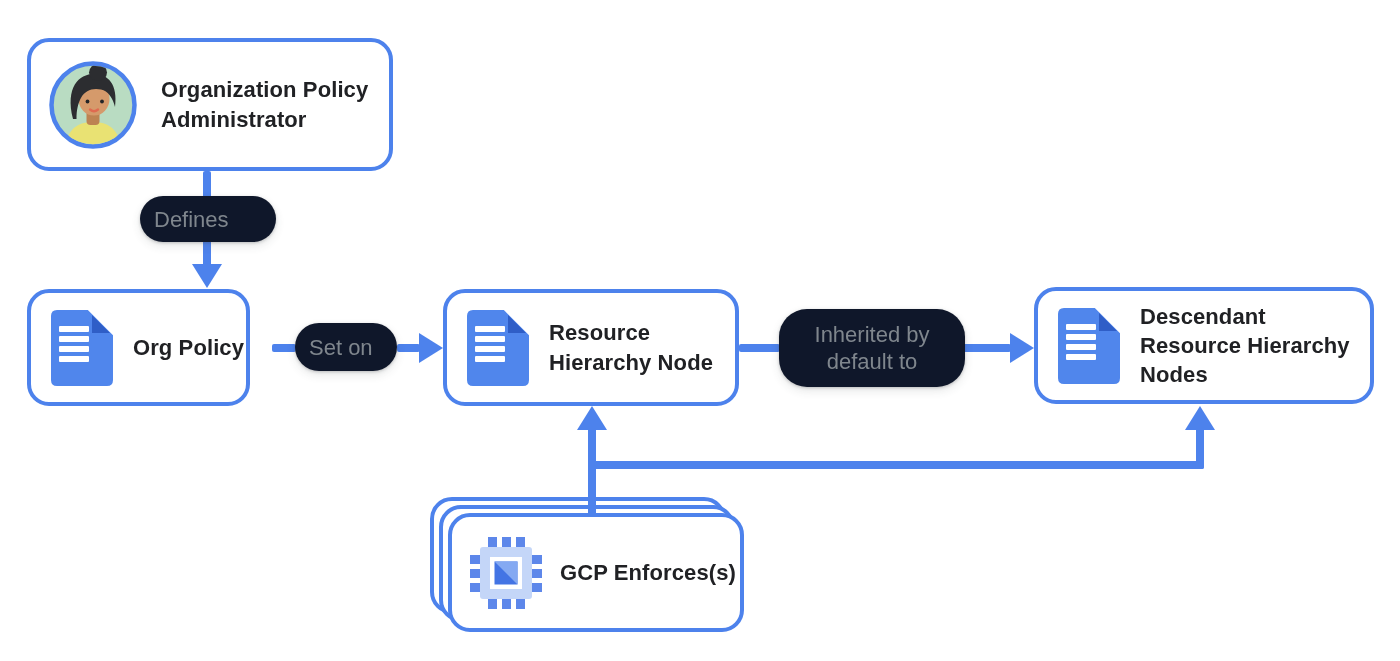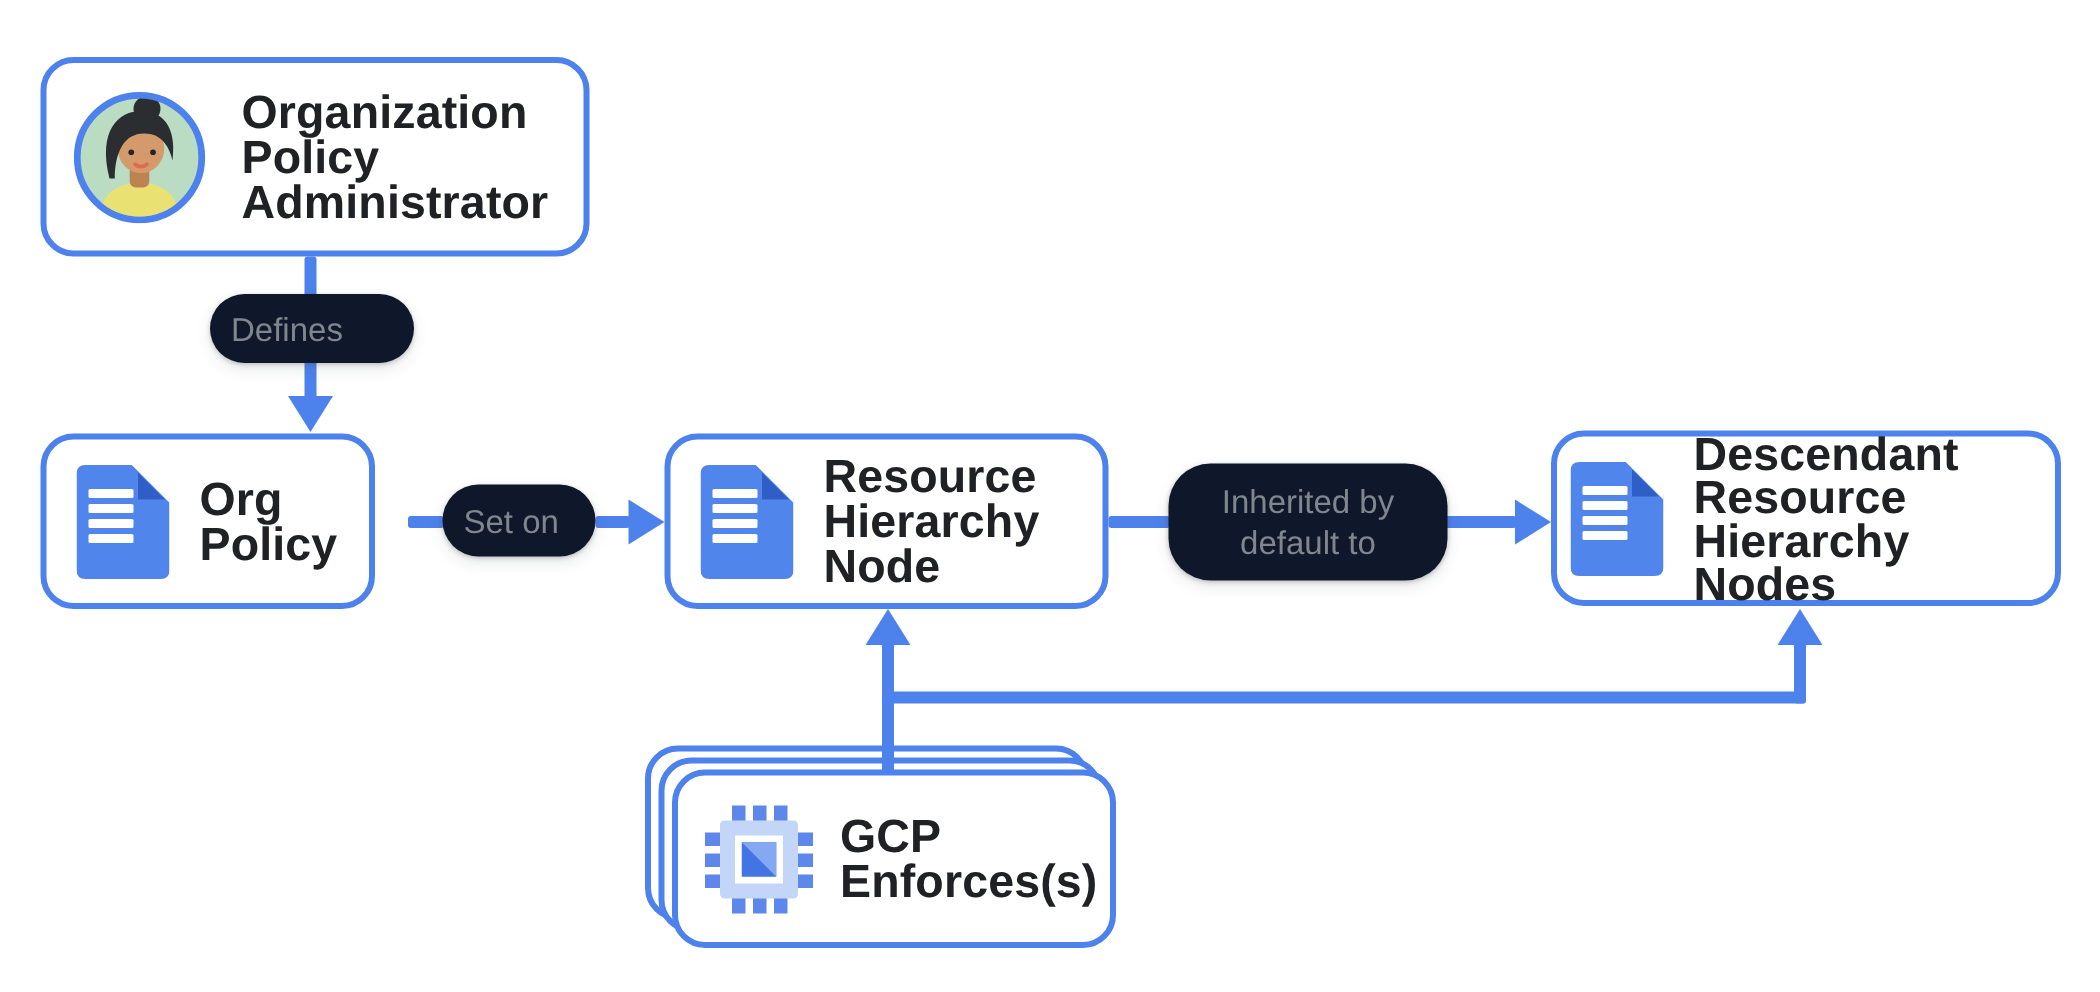--- a/index.html
+++ b/index.html
@@ -20,29 +20,29 @@
     position:relative;width:1400px;height:661px;background:#fff;overflow:hidden;
     font-family:"Liberation Sans","DejaVu Sans",sans-serif;
   }
   
   .node{
     position:absolute;box-sizing:border-box;background:var(--box-bg);
     border:4px solid var(--line-blue);border-radius:22px;
     display:flex;align-items:center;z-index:3;
   }
   .node-label{
-    color:var(--label-text);font-size:31px;line-height:30px;font-weight:600;
+    color:var(--label-text);font-size:22px;line-height:30px;font-weight:600;
     letter-spacing:0.1px;
   }
   .box-admin{left:27px;top:38px;width:366px;height:133px;padding-left:18px;gap:24px;}
   .box-admin .node-label{width:220px;}
   .box-orgpolicy{left:27px;top:289px;width:223px;height:117px;padding-left:20px;gap:20px;}
   .box-resource{left:443px;top:289px;width:296px;height:117px;padding-left:20px;gap:20px;}
   .box-resource .node-label{width:190px;}
-  .box-descendant{left:1034px;top:287px;width:340px;height:117px;padding-left:9px;gap:20px;}
+  .box-descendant{left:1034px;top:287px;width:340px;height:117px;padding-left:20px;gap:20px;}
   .box-descendant .node-label{width:240px;line-height:29px;}
   .gcp-ghost{
     position:absolute;box-sizing:border-box;background:var(--box-bg);
     border:4px solid var(--line-blue);border-radius:22px;z-index:1;
     width:296px;height:117px;
   }
   .gcp-back{left:430px;top:497px;}
   .gcp-mid{left:439px;top:505px;}
   .box-gcp{left:448px;top:513px;width:296px;height:119px;padding-left:16px;gap:16px;}
   

